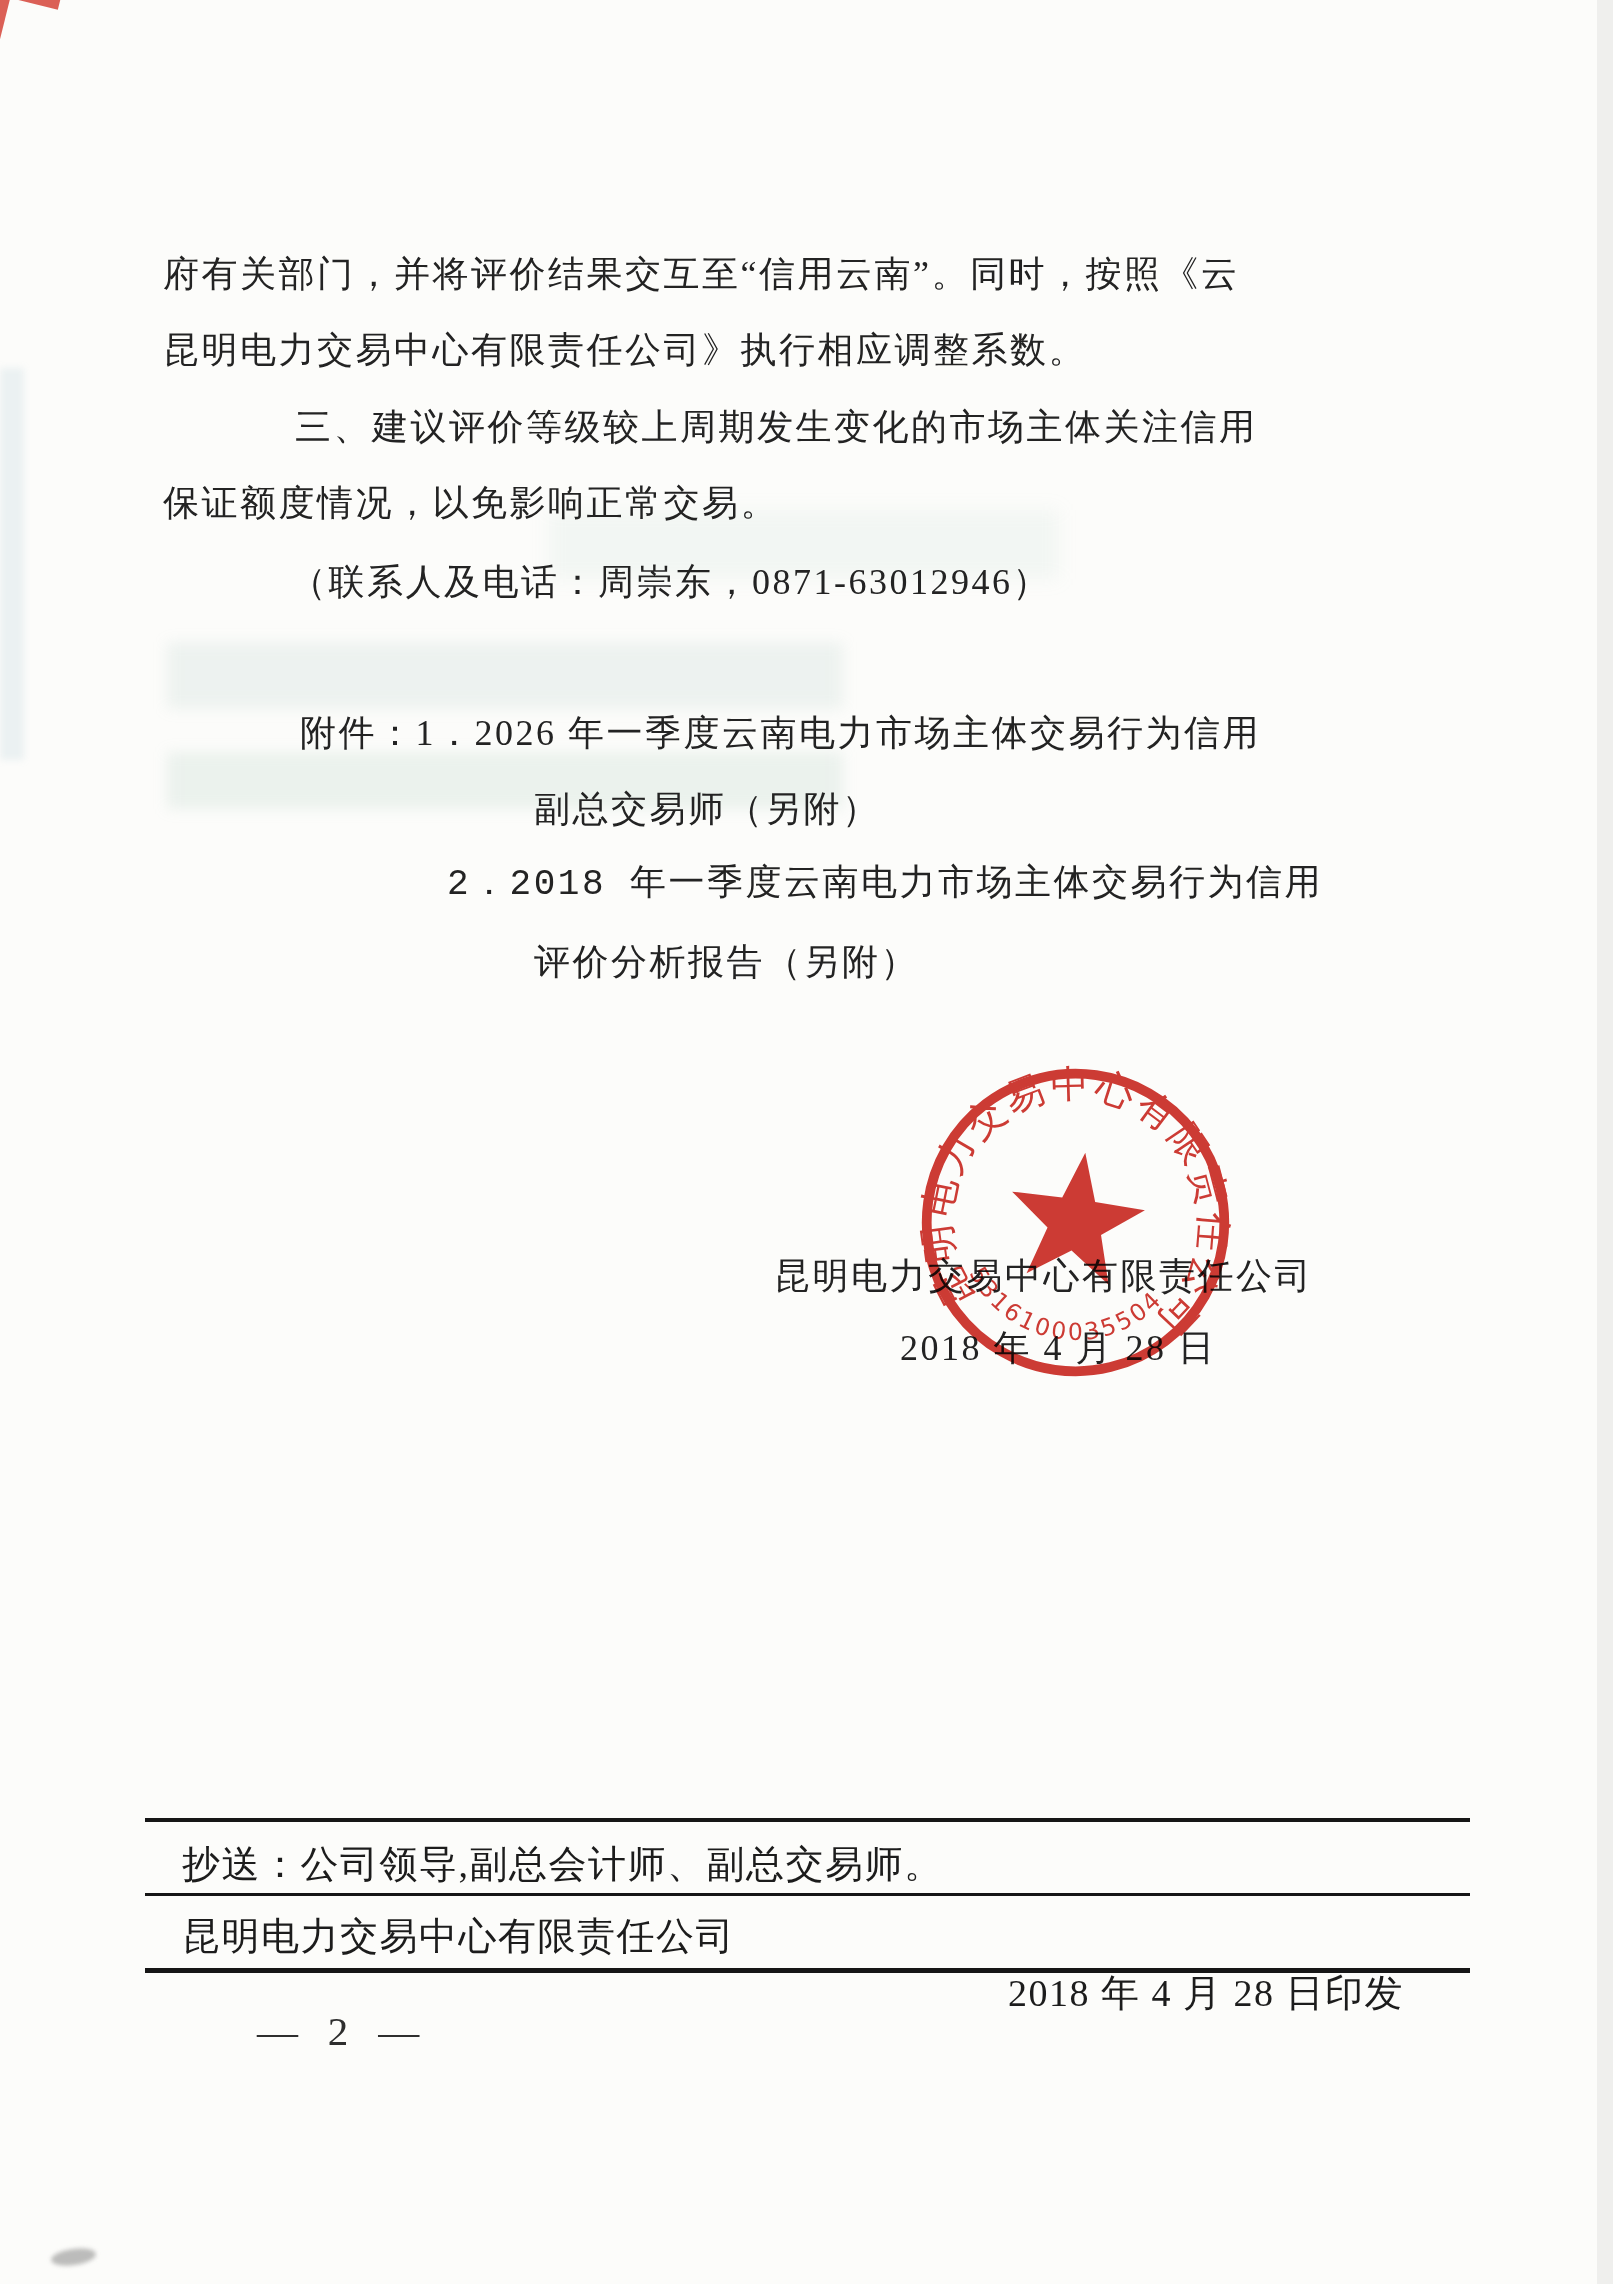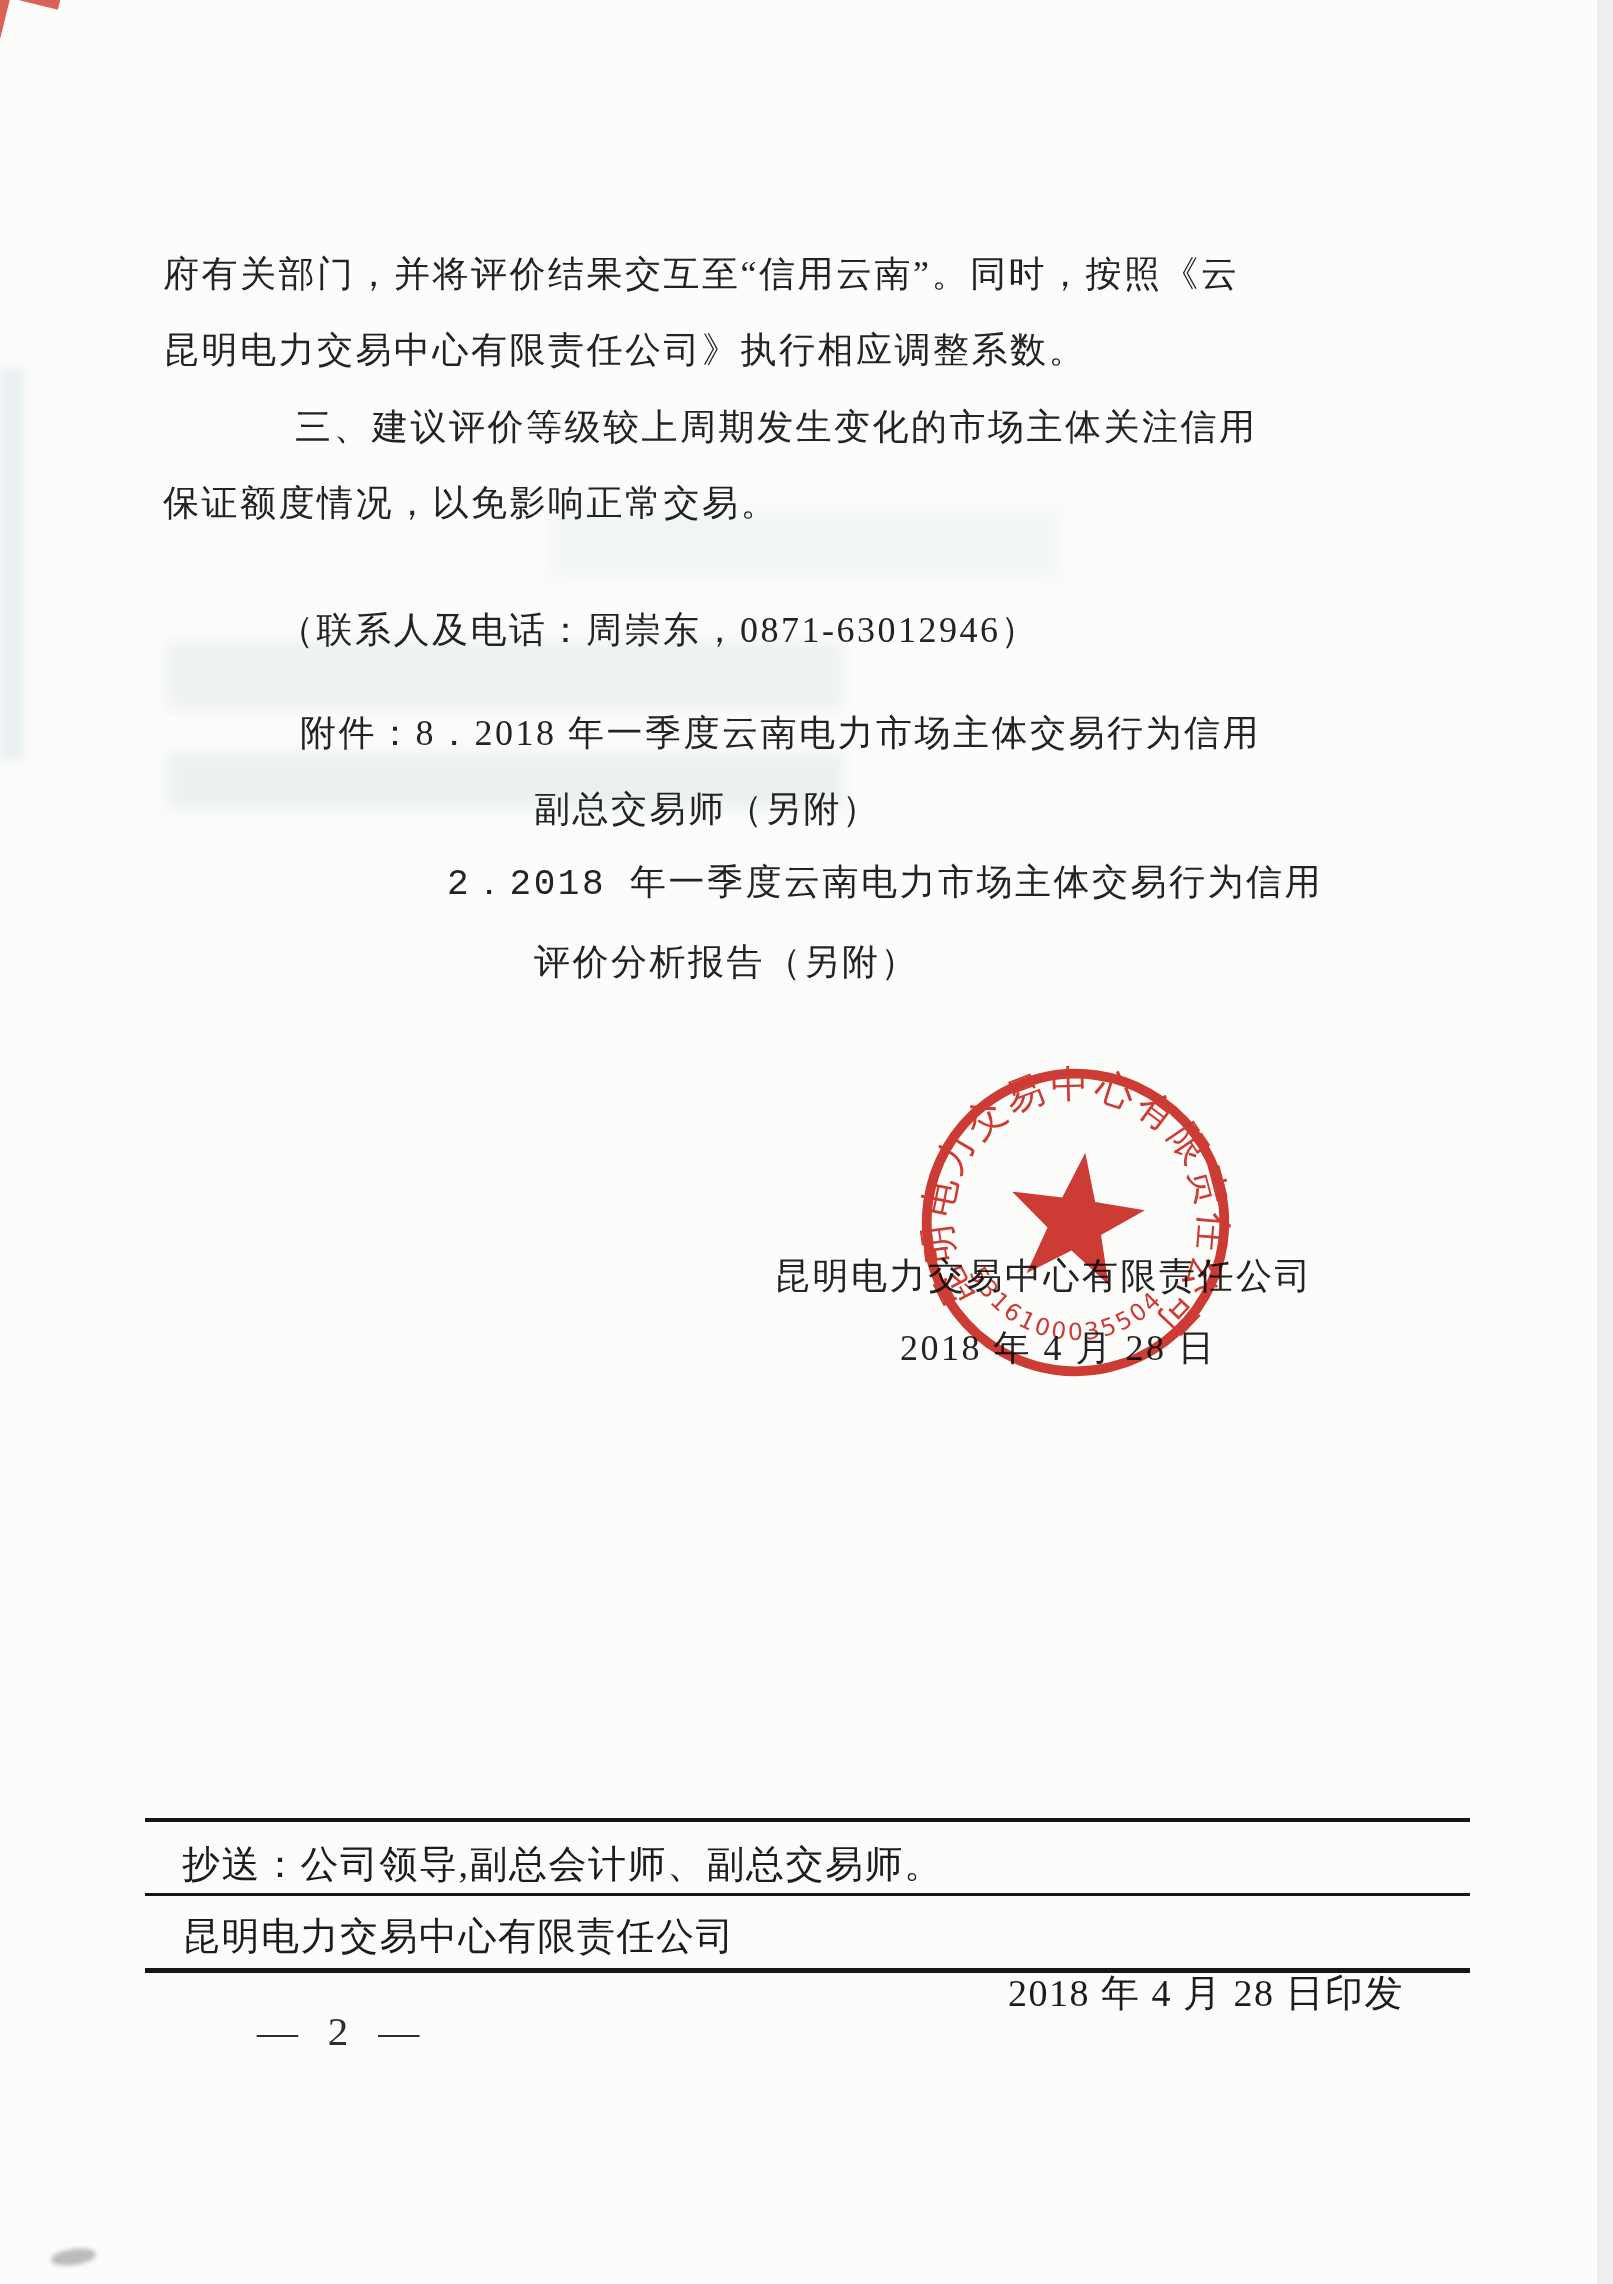--- a/index.html
+++ b/index.html
@@ -109,23 +109,23 @@
   <div class="ghost-bleed"></div>
   <div class="ghost-bleed2"></div>
   <div class="edge-streak"></div>
   <div class="right-band"></div>
   <div class="bottom-smudge"></div>
 
   <div class="tline" style="left:163px;top:253px;">府有关部门，并将评价结果交互至“信用云南”。同时，按照《云</div>
   <div class="tline" style="left:163px;top:329px;">昆明电力交易中心有限责任公司》执行相应调整系数。</div>
   <div class="tline" style="left:295px;top:406px;">三、建议评价等级较上周期发生变化的市场主体关注信用</div>
   <div class="tline" style="left:163px;top:482px;">保证额度情况，以免影响正常交易。</div>
-  <div class="tline" style="left:278px;top:561px;margin-top:48px;">（联系人及电话：周崇东，0871-63012946）</div>
+  <div class="tline" style="left:290px;top:561px;">（联系人及电话：周崇东，0871-63012946）</div>
 
-  <div class="tline" style="left:300px;top:712px;">附件：8．2018 年一季度云南电力市场主体交易行为信用</div>
+  <div class="tline" style="left:300px;top:712px;">附件：1．2026 年一季度云南电力市场主体交易行为信用</div>
   <div class="tline" style="left:534px;top:788px;">副总交易师（另附）</div>
   <div class="tline" style="left:447px;top:864px;font-family:Liberation Mono, monospace;">2．2018 年一季度云南电力市场主体交易行为信用</div>
   <div class="tline" style="left:534px;top:941px;">评价分析报告（另附）</div>
 
   <div class="tline" style="left:774px;top:1255px;">昆明电力交易中心有限责任公司</div>
   <div class="tline" style="left:900px;top:1327px;">2018 年 4 月 28 日</div>
 
   <svg class="seal" viewBox="0 0 330 330">
     <defs>
       <path id="ringPath" d="M 74.5 255.5 A 128 128 0 1 1 255.5 255.5" fill="none"></path>

